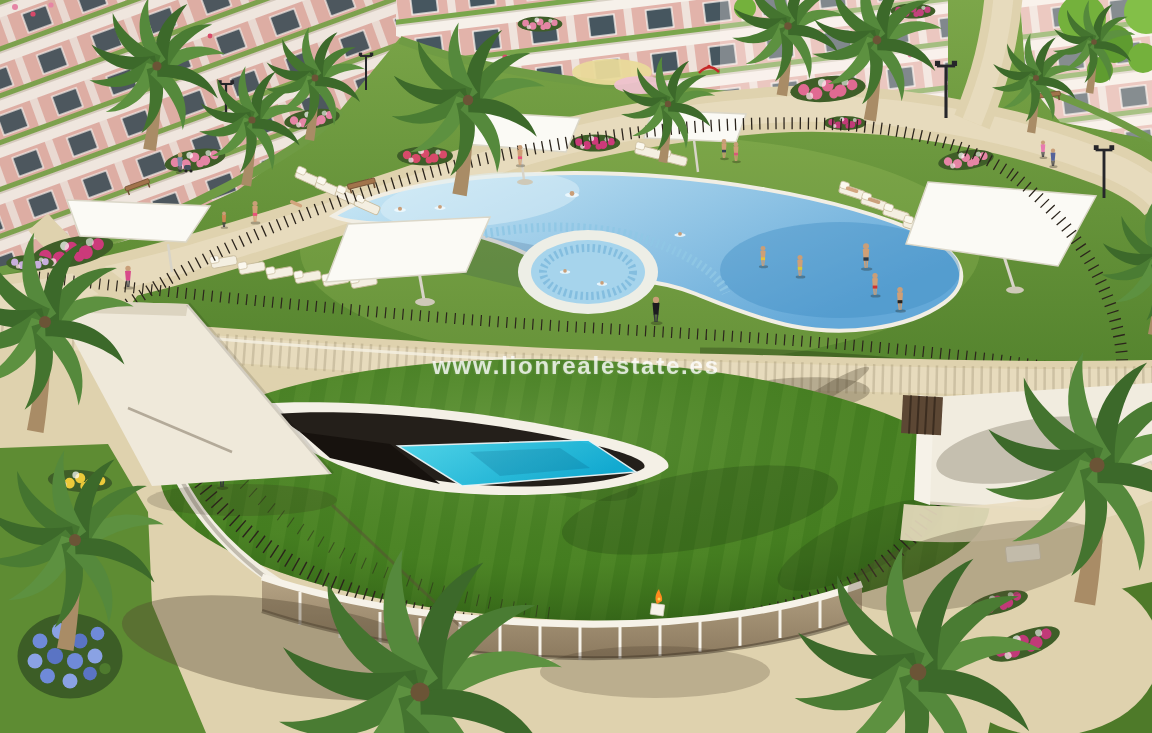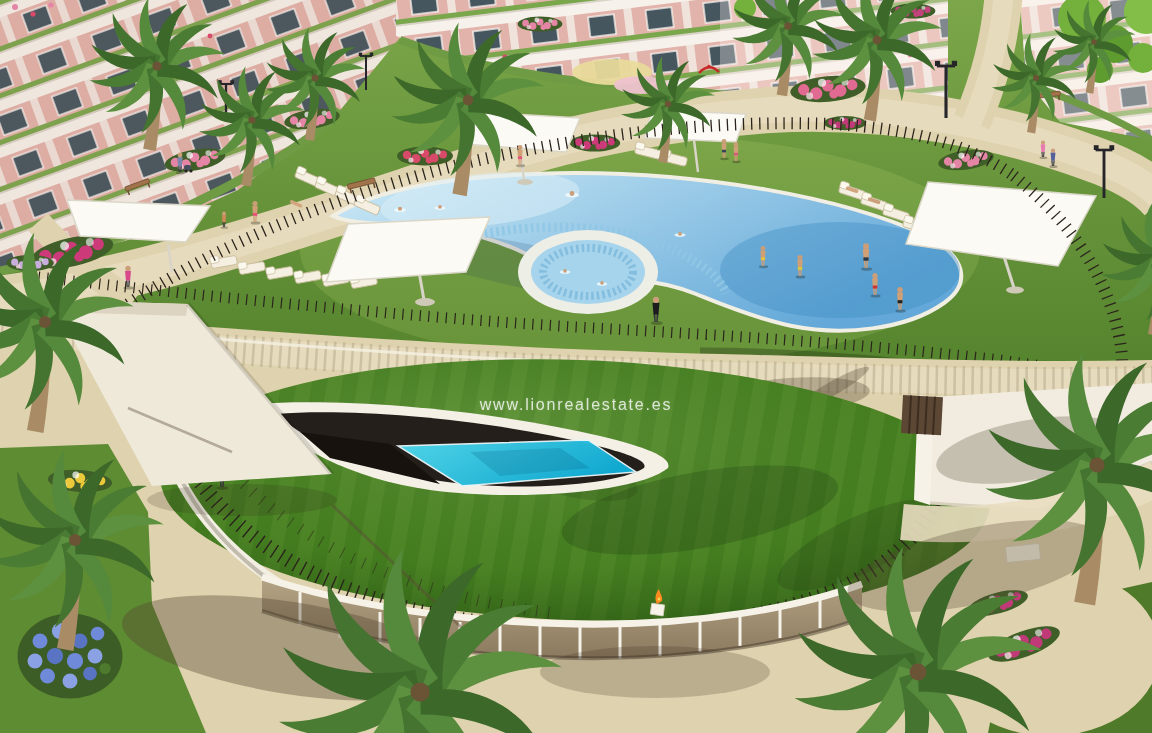--- a/index.html
+++ b/index.html
@@ -1,22 +1,22 @@
 <!DOCTYPE html>
 <html style="--sand: #dfd2ae; --sand_light: #e9ddc0; --grass: #7da74a; --grass_dark: #55842e; --roof_grass: #4f8827; --pool_light: #cdeaf6; --pool_deep: #63a8d8; --lap_pool: #12aed6; --building_pink: #e2b3aa; --building_pale: #f2dfd8; --white_structure: #f3efe4; --fence: #2b241c; --palm_green: #4c7c36; --trunk: #a98c66; --flower_pink: #e585a5; --flower_magenta: #c13a78; --flower_yellow: #ecc93a; --flower_blue: #6f8ad8;"><head>
 <meta charset="utf-8">
 <style>
   html,body{margin:0;padding:0;background:#222;}
   .scene{position:relative;width:1152px;height:733px;overflow:hidden;
          background:var(--sand,#dfd2ae);font-family:"Liberation Sans",sans-serif;}
   .scene svg{position:absolute;left:0;top:0;}
   .watermark{position:absolute;left:50%;top:352px;transform:translateX(-50%);
-    font-family:"Liberation Sans",sans-serif;font-weight:400;font-size:16px;
+    font-family:"Liberation Sans",sans-serif;font-weight:700;font-size:24px;
     letter-spacing:1.8px;color:rgba(255,255,255,.78);
-    text-shadow:0 0 3px rgba(255,255,255,.2);white-space:nowrap;margin-top:44px;}
+    text-shadow:0 0 3px rgba(255,255,255,.2);white-space:nowrap;}
   .stopGrass{stop-color:var(--grass,#79a345);} .stopGrassD{stop-color:var(--grass_dark,#55842e);}
   .stopPoolL{stop-color:var(--pool_light,#cdeaf6);} .stopPoolD{stop-color:var(--pool_deep,#63a8d8);}
   .stopLapL{stop-color:#53dbef;} .stopLapD{stop-color:var(--lap_pool,#12aed6);}
   .sandFill{fill:var(--sand,#dfd2ae);} .sandStroke{stroke:var(--sand,#dfd2ae);fill:none;}
   .sandLightStroke{stroke:var(--sand_light,#e9ddc0);fill:none;}
   .fence{stroke:var(--fence,#2b241c);fill:none;stroke-dasharray:1.3 6.8;}
   .fWall{fill:var(--building_pink,#e2b3aa);}
 </style>
 </head>
 <body>

